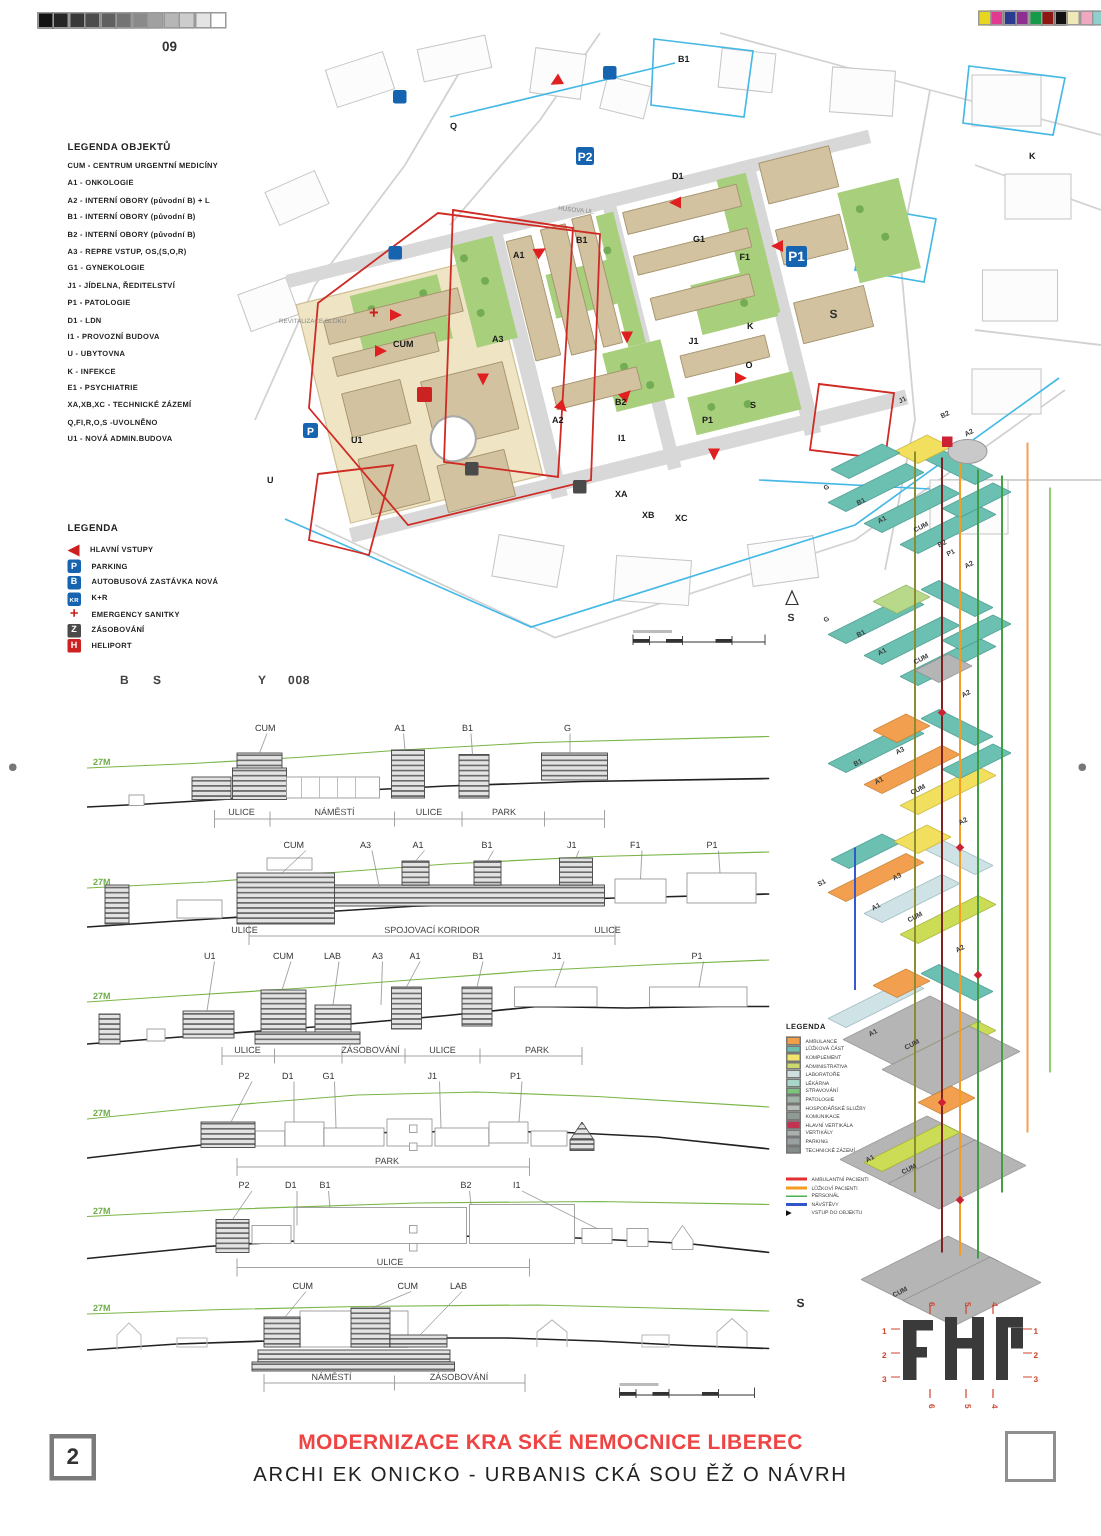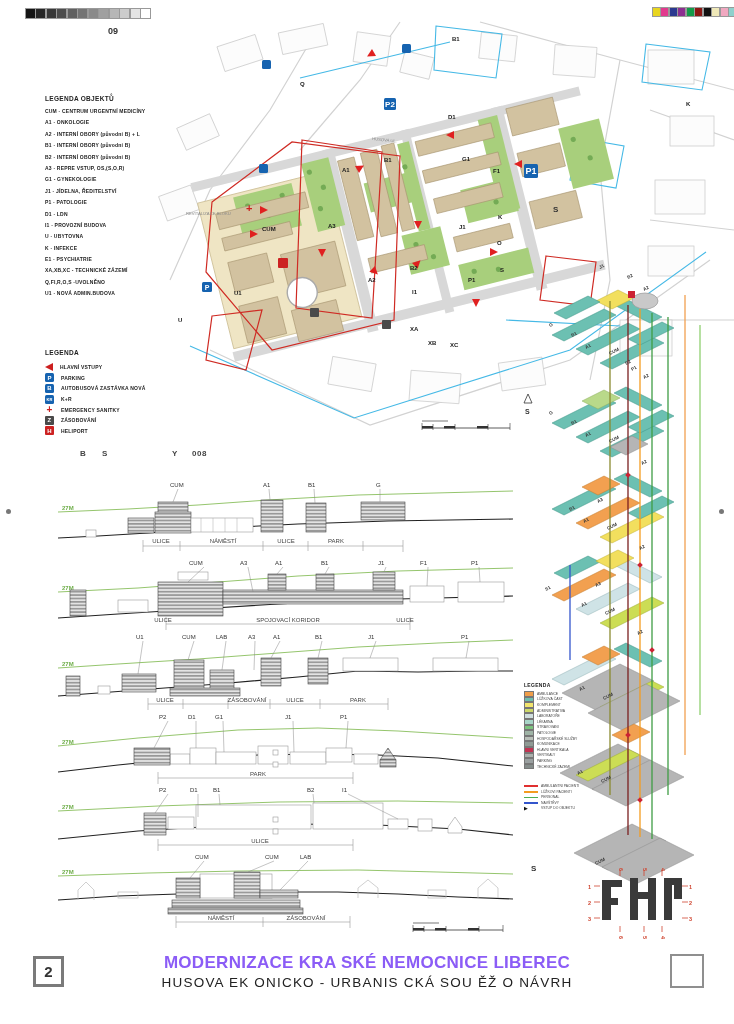--- a/index.html
+++ b/index.html
@@ -45,21 +45,21 @@
   .plg{fill:#b9d98a;stroke:#8aae5a;stroke-width:.5}
   
   .ax-legend{width:80px}
   .ax-legend .lg-title{font-size:5px;margin-bottom:3px}
   .ax-row{display:flex;align-items:center;gap:3px;height:5.6px}
   .ax-row .sw{width:8px;height:3.6px;border:.5px solid #777;flex:0 0 auto}
   .ax-row .lb{font-size:3.4px;color:#444;white-space:nowrap}
   .ax-row .fl{width:14px;height:1.6px;flex:0 0 auto}
   .ax-row .ar{font-size:5px;color:#111;width:14px;text-align:left}
   
-  .f-title{width:100%;text-align:center;font-size:17px;font-weight:bold;letter-spacing:.3px;color:#8b5cf6}
+  .f-title{width:100%;text-align:center;font-size:14px;font-weight:bold;letter-spacing:.3px;color:#ef4444}
   .f-sub{width:100%;text-align:center;font-size:13.5px;letter-spacing:1.2px;color:#222}
   .numbox{width:25px;height:25px;border:3px solid #7a7a7a;display:flex;align-items:center;justify-content:center;
           font-size:15px;font-weight:bold;color:#333}
   .emptybox{width:30px;height:30px;border:2.5px solid #8f8f8f}
   .regdot{width:5px;height:5px;border-radius:50%;background:#777}
   .northlbl{font-size:8px;font-weight:bold;color:#333}
 </style>
 </head>
 <body>
 
@@ -834,14 +834,14 @@
     <text class="kp" transform="translate(33,78) rotate(90)">6</text>
     <text class="kp" transform="translate(57,78) rotate(90)">5</text>
     <text class="kp" transform="translate(75,78) rotate(90)">4</text>
   </g>
 </svg>
 
 <div class="abs numbox" style="left:33px;top:956px">
   <span>2</span>
 </div>
 <div class="abs f-title" style="left:0;top:953px">MODERNIZACE KRA SKÉ NEMOCNICE LIBEREC</div>
-<div class="abs f-sub" style="left:0;top:975px">HUSOVA EK ONICKO - URBANIS CKÁ SOU ĚŽ O NÁVRH</div>
+<div class="abs f-sub" style="left:0;top:975px">ARCHI EK ONICKO - URBANIS CKÁ SOU ĚŽ O NÁVRH</div>
 <div class="abs emptybox" style="left:670px;top:954px"></div>
 
 </body></html>

